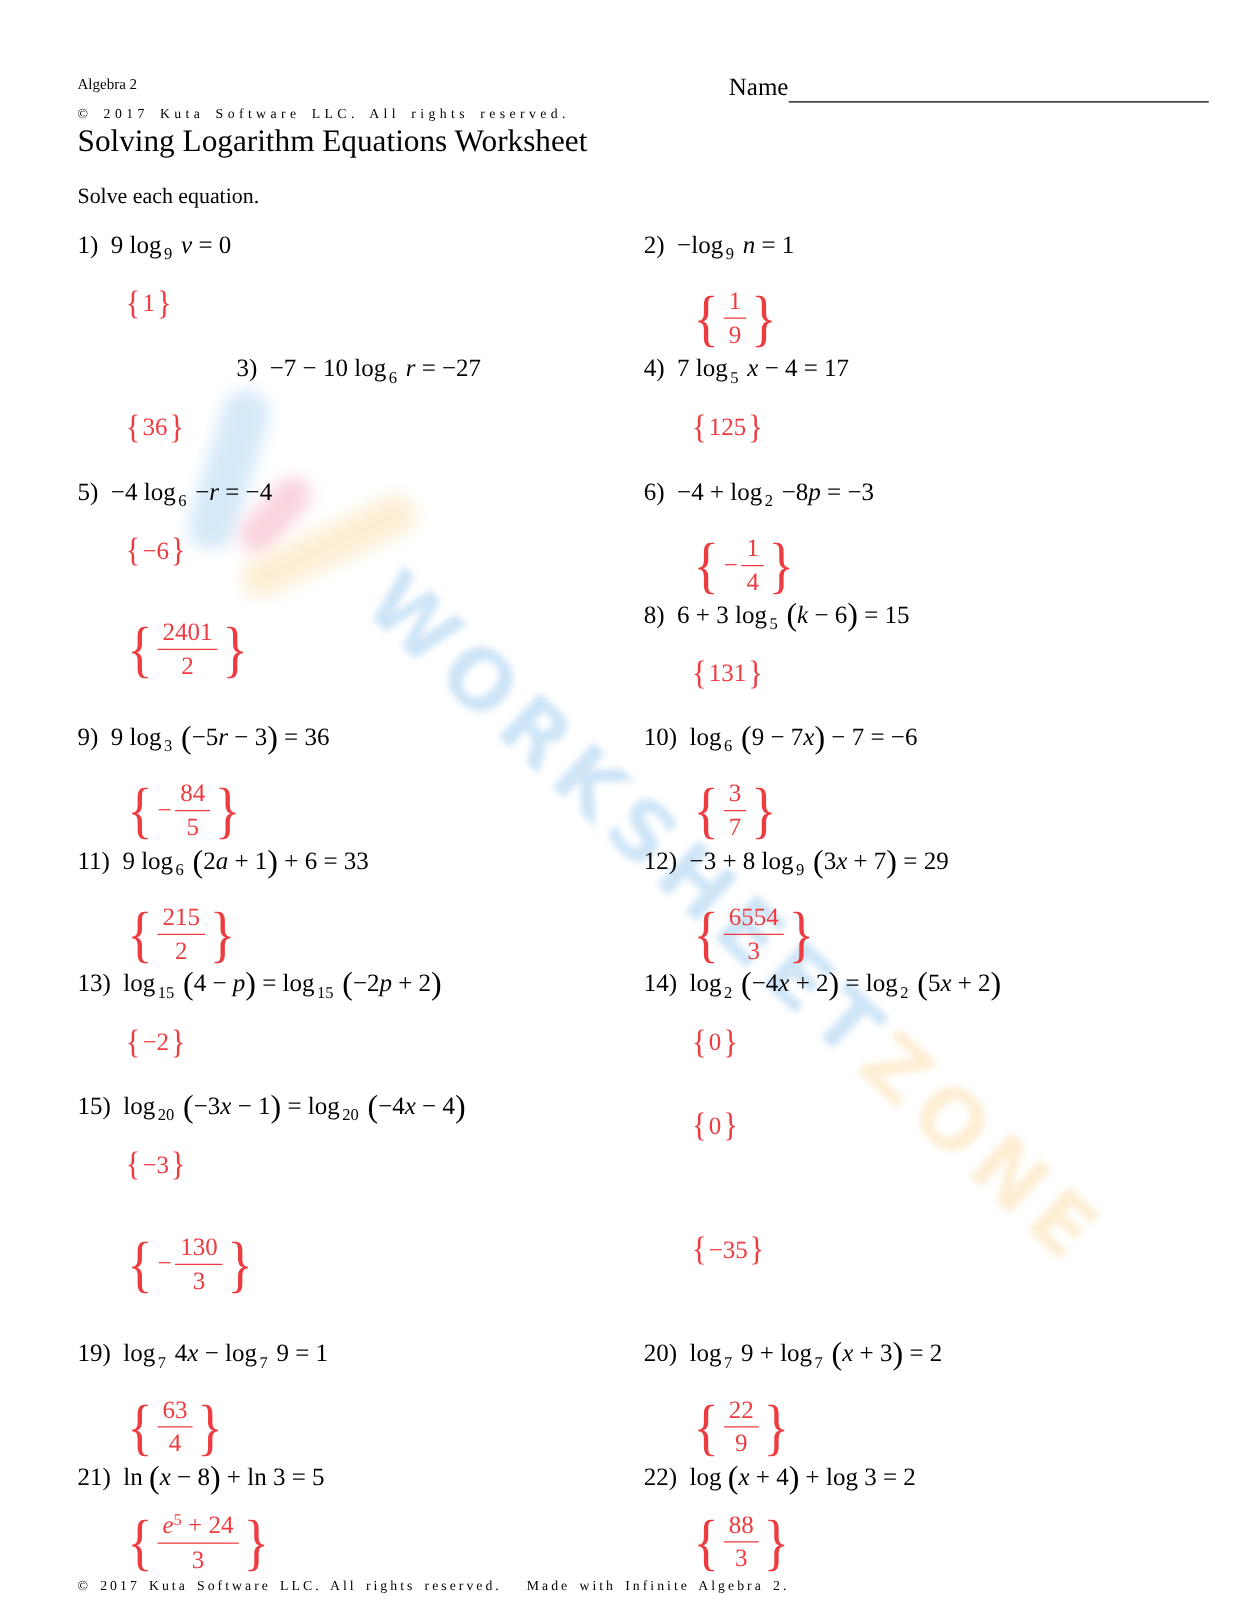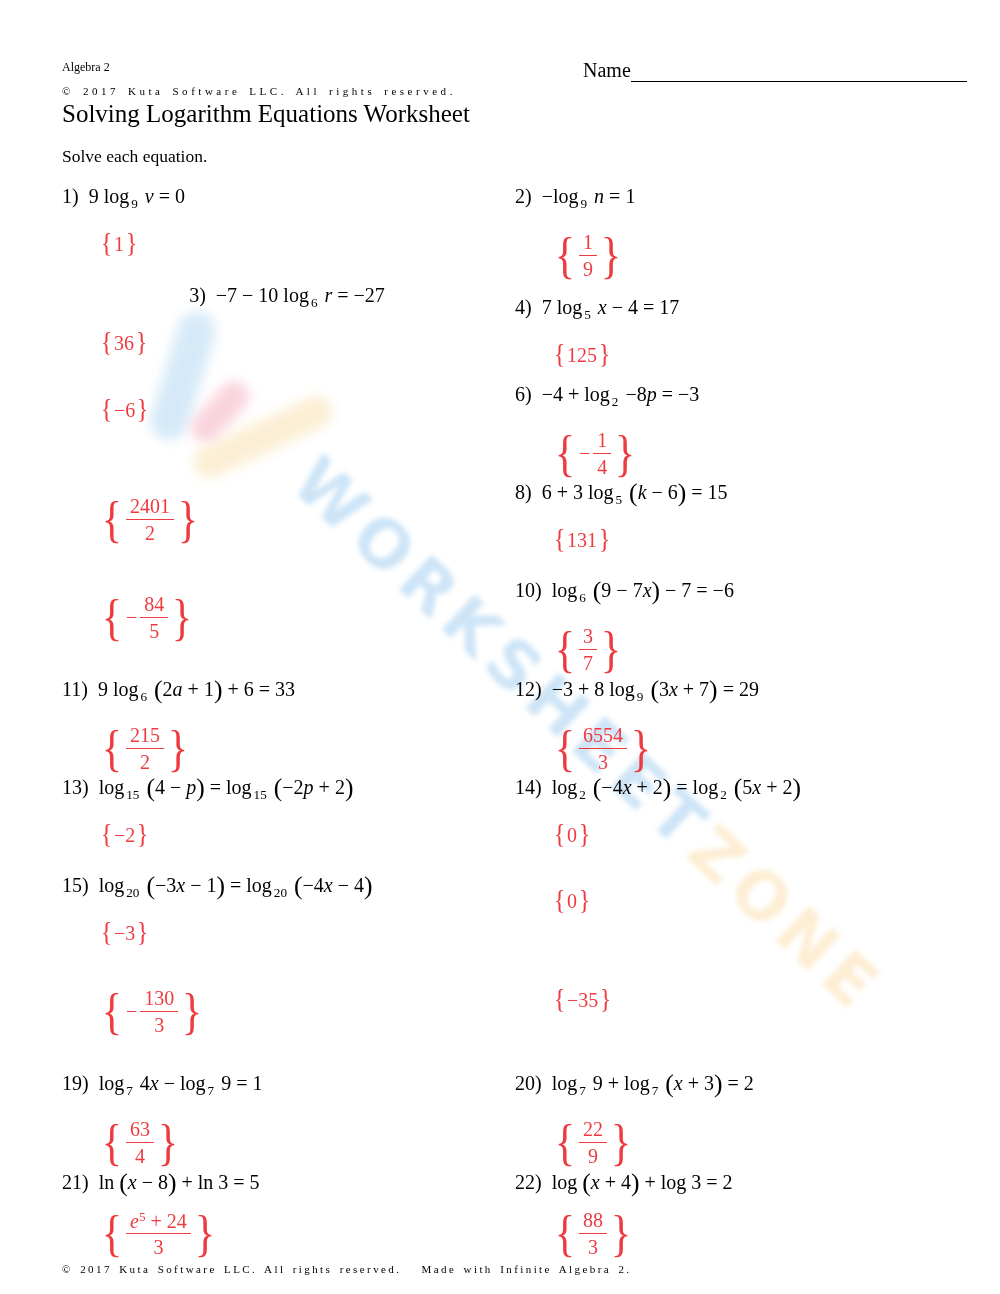--- a/index.html
+++ b/index.html
@@ -104,29 +104,30 @@
           </div>
         </div>
         <div class="problem" style="left: 62px; top: 283px; text-align: center;">
           <div class="eq-line"><span class="p-num">3)</span><span class="p-eq"><span>−7 − 10 log</span><span class="sub">6</span><span> </span><i>r</i><span> = −27</span></span></div>
           <div class="answer">
             <span class="brace sm">{</span>
             <span class="ans-text"><span>36</span></span>
             <span class="brace sm">}</span>
           </div>
         </div>
-        <div class="problem" style="left: 515px; top: 283px; margin-top: 12px;">
+        <div class="problem" style="left: 515px; top: 283px;">
           <div class="eq-line"><span class="p-num">4)</span><span class="p-eq"><span>7 log</span><span class="sub">5</span><span> </span><i>x</i><span> − 4 = 17</span></span></div>
           <div class="answer">
             <span class="brace sm">{</span>
             <span class="ans-text"><span>125</span></span>
             <span class="brace sm">}</span>
           </div>
         </div>
         <div class="problem" style="left: 62px; top: 382px;">
+          <div class="eq-line"><span class="p-num">5)</span><span class="p-eq"><span>−4 log</span><span class="sub">6</span><span> −</span><i>r</i><span> = −4</span></span></div>
           <div class="answer">
             <span class="brace sm">{</span>
             <span class="ans-text"><span>−6</span></span>
             <span class="brace sm">}</span>
           </div>
         </div>
         <div class="problem" style="left: 515px; top: 382px;">
           <div class="eq-line"><span class="p-num">6)</span><span class="p-eq"><span>−4 + log</span><span class="sub">2</span><span> −8</span><i>p</i><span> = −3</span></span></div>
           <div class="answer">
             <span class="brace lg">{</span>
@@ -154,20 +155,21 @@
         </div>
         <div class="problem" style="left: 515px; top: 480px;">
           <div class="eq-line"><span class="p-num">8)</span><span class="p-eq"><span>6 + 3 log</span><span class="sub">5</span><span> </span><span class="paren">(</span><i>k</i><span> − 6</span><span class="paren">)</span><span> = 15</span></span></div>
           <div class="answer">
             <span class="brace sm">{</span>
             <span class="ans-text"><span>131</span></span>
             <span class="brace sm">}</span>
           </div>
         </div>
         <div class="problem" style="left: 62px; top: 578px;">
+          <div class="eq-line"><span class="p-num">9)</span><span class="p-eq"><span>9 log</span><span class="sub">3</span><span> </span><span class="paren">(</span><span>−5</span><i>r</i><span> − 3</span><span class="paren">)</span><span> = 36</span></span></div>
           <div class="answer">
             <span class="brace lg">{</span>
             <span class="frac-wrap">
               <span class="frac-sign">−</span>
               <span class="frac">
                 <span class="frac-num"><span>84</span></span>
                 <span class="frac-den"><span>5</span></span>
               </span>
             </span>
             <span class="brace lg">}</span>

